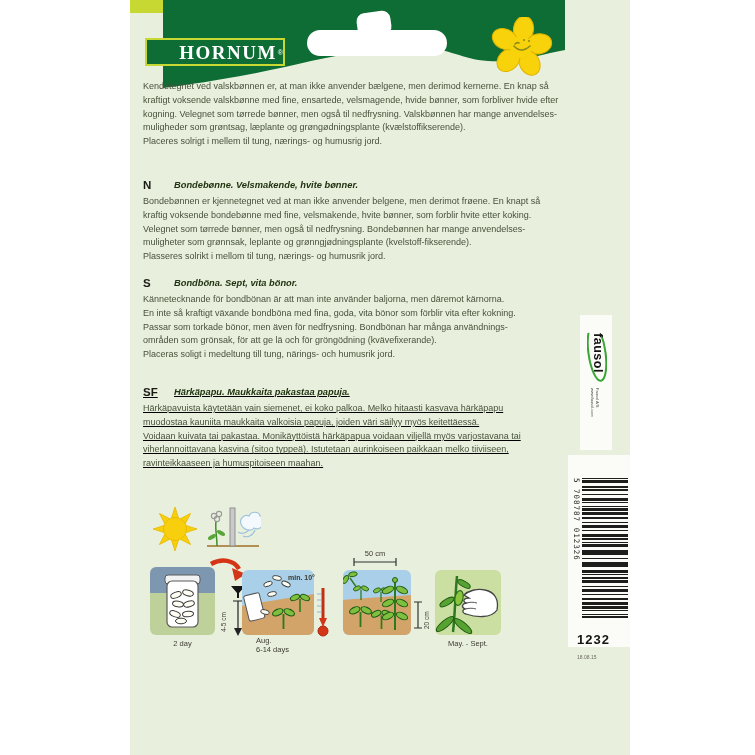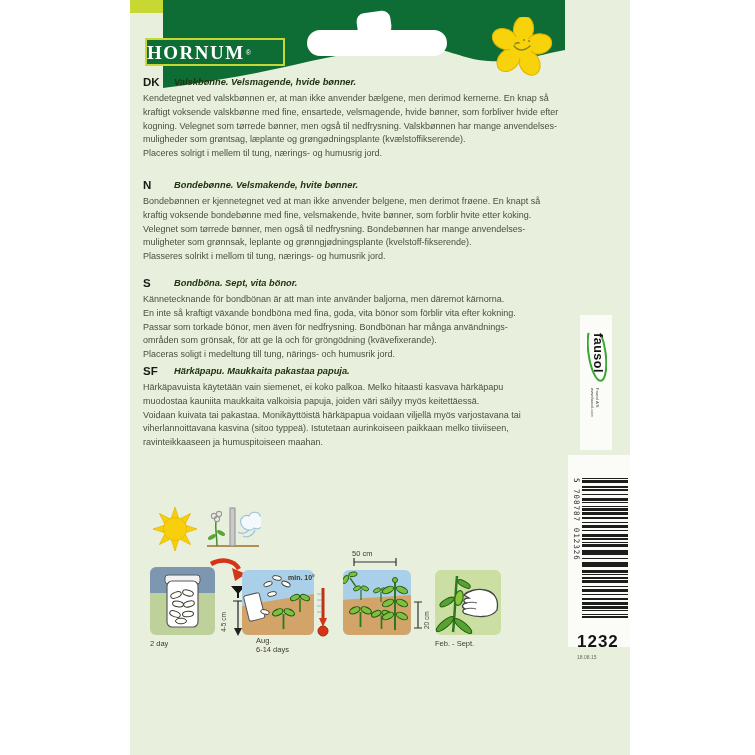--- a/index.html
+++ b/index.html
@@ -5,57 +5,57 @@
   * { margin:0; padding:0; box-sizing:border-box; }
   html,body { width:755px; height:755px; background:#ffffff;
     font-family:"Liberation Sans", sans-serif; position:relative; overflow:hidden; }
   .abs { position:absolute; }
   .packet { position:absolute; left:130px; top:0; width:500px; height:755px; background:#e8efdc; }
 
   
   .lime-strip { left:0; top:0; width:33px; height:13px; background:#c6d831; }
   .header-svg { left:33px; top:0; width:402px; height:90px; }
   .brand-box { left:15px; top:38px; width:140px; height:28px; background:#0d6d35;
-    border:2.5px solid #c6d831; display:flex; align-items:center; justify-content:flex-start; }
+    border:2.5px solid #c6d831; display:flex; align-items:center; justify-content:flex-end; }
   .brand-text { color:#ffffff; font-family:"Liberation Serif", serif; font-weight:bold;
     font-size:19px; letter-spacing:1.5px; line-height:1; }
   .brand-reg { color:#ffffff; font-size:7px; vertical-align:super; margin-left:1px; }
   .hang-tab { left:177px; top:30px; width:140px; height:26px; background:#ffffff; border-radius:13px; }
   .hang-bump { left:227px; top:12px; width:34px; height:24px; background:#ffffff;
     border-radius:8px; transform:rotate(-8deg); }
   .flower { left:358px; top:17px; width:66px; height:62px; }
 
   
   .section { left:13px; width:447px; }
   .sec-head { display:flex; }
   .sec-code { font-weight:bold; font-size:11.5px; color:#1a1a14; width:31px; flex:0 0 31px; }
   .sec-title { font-weight:bold; font-style:italic; font-size:9.3px; color:#203310; padding-top:1px; }
   .sec-body { margin-top:4px; font-size:9px; line-height:13.8px; color:#47523c; white-space:pre-line; }
 
   
   .panel { border-radius:6px; overflow:hidden; }
   .ill-label { font-size:7.5px; color:#3c3c30; }
-  .center { text-align:left; }
+  .center { text-align:center; }
 
   .rot90 { transform:rotate(90deg); transform-origin:left top; }
   .rotm90 { transform:rotate(-90deg); transform-origin:left top; }
 
   
   .white-pad { background:#fbfcf8; }
   .fausol-inner { width:60px; height:20px; position:relative; }
   .fausol-text { position:absolute; left:0; top:2px; width:60px; text-align:center;
     font-weight:bold; font-size:12.5px; color:#141414; letter-spacing:0.5px; }
   .publisher-lines { width:60px; height:12px; font-size:4px; line-height:5px; color:#4a4a44; }
   .barcode-bars { background:
     repeating-linear-gradient(to bottom, #1d1d1b 0 1.5px, rgba(0,0,0,0) 1.5px 4px),
     repeating-linear-gradient(to bottom, rgba(0,0,0,0) 0 2.5px, #1d1d1b 2.5px 4.5px, rgba(0,0,0,0) 4.5px 9px),
     repeating-linear-gradient(to bottom, rgba(0,0,0,0) 0 8px, #1d1d1b 8px 9.5px, rgba(0,0,0,0) 9.5px 13px); }
   .barcode-digits { font-family:"DejaVu Sans Mono", monospace; font-size:7.5px;
     letter-spacing:1px; color:#1d1d1b; white-space:nowrap; }
-  .item-number { font-size:17px; font-weight:bold; color:#141414; letter-spacing:1px; }
+  .item-number { font-size:13px; font-weight:bold; color:#141414; letter-spacing:1px; }
   .date-code { font-size:5px; color:#6a6a60; margin-top:3px; }
   .measure-label { font-size:6.5px; color:#3c3c30; white-space:nowrap; }
   .min-temp { font-size:7px; font-weight:bold; color:#3a3a2c; }
 </style>
 </head>
 <body>
 
 <div class="packet">
 
   <div class="abs lime-strip"></div>
@@ -85,24 +85,20 @@
     </g>
     <g stroke="#8a8a1a" fill="none" stroke-width="1.6" stroke-linecap="round">
       <circle cx="36" cy="23" r="1" fill="#8a8a1a" stroke="none"></circle>
       <circle cx="41" cy="24" r="1" fill="#8a8a1a" stroke="none"></circle>
       <path d="M26 29 Q33 37 42 29"></path>
       <path d="M27 27 Q29 25 31 26"></path>
     </g>
   </svg>
 
   <div class="abs section" style="top:76px;">
-    <div class="sec-head">
-      <span class="sec-code">DK</span>
-      <span class="sec-title">Valskbønne. Velsmagende, hvide bønner.</span>
-    </div>
     <div class="sec-body">Kendetegnet ved valskbønnen er, at man ikke anvender bælgene, men derimod kernerne. En knap så
 kraftigt voksende valskbønne med fine, ensartede, velsmagende, hvide bønner, som forbliver hvide efter
 kogning. Velegnet som tørrede bønner, men også til nedfrysning. Valskbønnen har mange anvendelses-
 muligheder som grøntsag, læplante og grøngødningsplante (kvælstoffikserende).
 Placeres solrigt i mellem til tung, nærings- og humusrig jord.</div>
   </div>
 
   <div class="abs section" style="top:179px;">
     <div class="sec-head">
       <span class="sec-code">N</span>
@@ -120,21 +116,21 @@
       <span class="sec-code">S</span>
       <span class="sec-title">Bondböna. Sept, vita bönor.</span>
     </div>
     <div class="sec-body">Kännetecknande för bondbönan är att man inte använder baljorna, men däremot kärnorna.
 En inte så kraftigt växande bondböna med fina, goda, vita bönor som förblir vita efter kokning.
 Passar som torkade bönor, men även för nedfrysning. Bondbönan har många användnings-
 områden som grönsak, för att ge lä och för gröngödning (kvävefixerande).
 Placeras soligt i medeltung till tung, närings- och humusrik jord.</div>
   </div>
 
-  <div class="abs section" style="top:365px;">
+  <div class="abs section" style="top:386px;text-decoration:underline;">
     <div class="sec-head">
       <span class="sec-code">SF</span>
       <span class="sec-title">Härkäpapu. Maukkaita pakastaa papuja.</span>
     </div>
     <div class="sec-body">Härkäpavuista käytetään vain siemenet, ei koko palkoa. Melko hitaasti kasvava härkäpapu
 muodostaa kauniita maukkaita valkoisia papuja, joiden väri säilyy myös keitettäessä.
 Voidaan kuivata tai pakastaa. Monikäyttöistä härkäpapua voidaan viljellä myös varjostavana tai
 viherlannoittavana kasvina (sitoo typpeä). Istutetaan aurinkoiseen paikkaan melko tiiviiseen,
 ravinteikkaaseen ja humuspitoiseen maahan.</div>
   </div>
@@ -292,21 +288,21 @@
       <ellipse cx="24" cy="28" rx="4" ry="7.5" fill="#8cc63f" stroke="#2d6a1a" stroke-width="1.2" transform="rotate(12 24 28)"></ellipse>
       <g transform="translate(0 -4)">
         <path d="M62 44 C64 34 60 26 50 24 C42 22 33 25 29 29 L34 32 C29 32 27 35 31 37 C27 38 26 41 30 43 C27 44 27 47 31 48 C40 51 56 53 62 44 Z" fill="#ffffff" stroke="#444" stroke-width="1.3"></path>
         <g fill="none" stroke="#444" stroke-width="0.9">
           <path d="M31 37 C35 36 39 36 42 37"></path>
           <path d="M30 43 C34 42 38 42 41 43"></path>
         </g>
       </g>
     </svg>
   </div>
-  <div class="abs ill-label center" style="left:305px;top:639px;width:66px;">Feb. - Sept.</div>
+  <div class="abs ill-label center" style="left:305px;top:639px;width:66px;">May. - Sept.</div>
 
   <div class="abs white-pad" style="left:450px;top:315px;width:32px;height:135px;"></div>
   <div class="abs rot90" style="left:477px;top:323px;width:60px;height:20px;">
     <div class="fausol-inner">
       <svg width="60" height="20" viewBox="0 0 60 20" style="position:absolute;left:0;top:0;">
         <ellipse cx="30" cy="10" rx="28" ry="8.5" fill="none" stroke="#3aa435" stroke-width="2" stroke-dasharray="52 22" transform="rotate(-8 30 10)"></ellipse>
       </svg>
       <div class="fausol-text">fausol</div>
     </div>
   </div>

